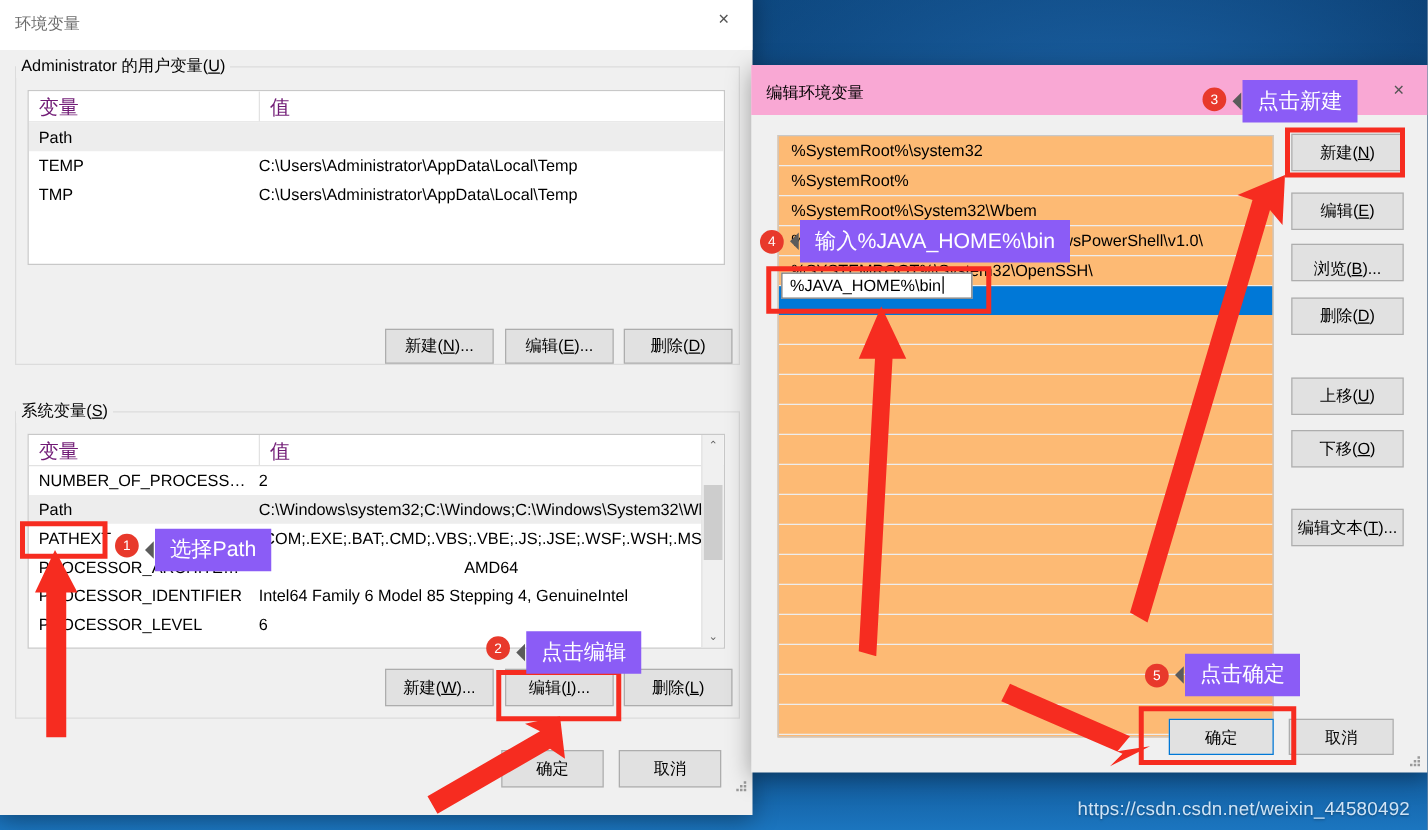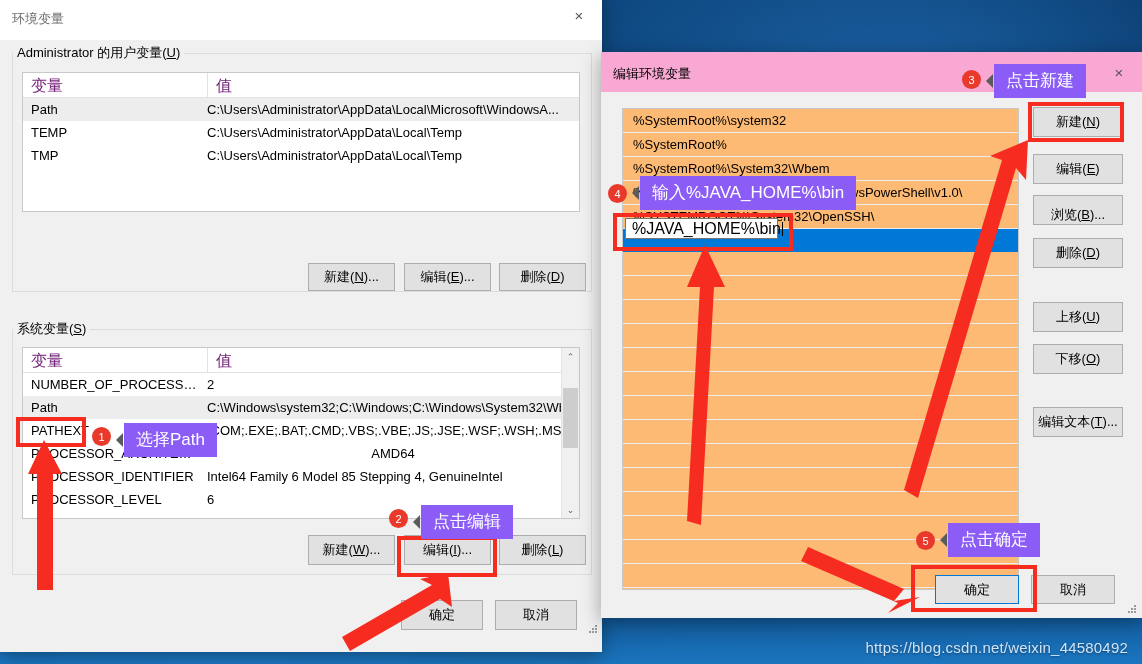--- a/index.html
+++ b/index.html
@@ -63,21 +63,21 @@
   .vsb{position:absolute;width:17px;background:#f0f0f0;border-left:1px solid #e2e2e2;}
   .vsb .ar{height:17px;display:flex;align-items:center;justify-content:center;color:#606060;font-size:9px;}
   .vsb .th{position:absolute;left:1px;width:15px;background:#cdcdcd;}
 
   
   #edit-dlg .plist{position:absolute;background:#fdba74;border:1px solid #c8c8c8;overflow:hidden;}
   #edit-dlg .plist .prow{height:23px;line-height:23px;padding-left:10px;font-size:13px;border-bottom:1px solid #ededed;white-space:nowrap;}
   #edit-dlg .plist .prow.active{background:#0078d7;color:#fff;border-bottom:none;}
   .editbox{
     position:absolute;background:#fff;border:1px solid #767676;
-    font-size:16px;padding-left:6px;line-height:19px;height:19px;white-space:nowrap;
+    font-size:13px;padding-left:6px;line-height:19px;height:19px;white-space:nowrap;
   }
   .caret{display:inline-block;width:1px;height:14px;background:#000;vertical-align:-2px;margin-left:1px;}
 
   
   .hl{position:absolute;border:4px solid #f62c20;box-sizing:border-box;z-index:40;pointer-events:none;}
   .badge{
     position:absolute;z-index:52;width:19px;height:19px;border-radius:50%;
     background:#e8392b;color:#fff;font-size:11px;
     display:flex;align-items:center;justify-content:center;
     font-family:"Liberation Sans","DejaVu Sans",sans-serif;
@@ -90,42 +90,41 @@
   .tip::before{
     content:"";position:absolute;left:-8px;top:50%;margin-top:-7px;
     border:7px solid transparent;border-right-color:#5b5b5b;border-left:0;
   }
   .arrow{position:absolute;z-index:50;pointer-events:none;}
 </style>
 </head>
 <body>
 
 <div id="desktop"></div>
-<div class="wm">https://blog.csdn.net/weixin_44580492</div>
+<div class="wm">https://csdn.csdn.net/weixin_44580492</div>
 
 <div class="dlg" id="env-dlg" style="left:0;top:-8px;width:602px;height:660px;">
 
   <div class="titlebar" style="height:48px;">
     <div class="ttl" style="top:18px;">环境变量</div>
     <div class="closebtn" style="top:8px;">×</div>
   </div>
 
   <fieldset class="group" style="left:12px;top:52px;width:578px;height:246px;padding:0;margin:0;">
     <legend>Administrator 的用户变量(<u>U</u>)</legend>
   </fieldset>
 
   <div class="lst" style="left:22px;top:80px;width:556px;height:138px;">
     <div class="hdr">
       <div class="c" style="width:176px;">变量</div>
       <div class="c sep" style="flex:1;">值</div>
     </div>
     <div id="user-rows">
         <div class="row sel">
           <div class="c" style="width: 168px;">Path</div>
-          <div class="c" style="flex: 1 1 0%;">C:\Users\Administrator\AppData\Local\Microsoft\WindowsA...</div>
         </div>
         <div class="row">
           <div class="c" style="width: 168px;">TEMP</div>
           <div class="c" style="flex: 1 1 0%;">C:\Users\Administrator\AppData\Local\Temp</div>
         </div>
         <div class="row">
           <div class="c" style="width: 168px;">TMP</div>
           <div class="c" style="flex: 1 1 0%;">C:\Users\Administrator\AppData\Local\Temp</div>
         </div>
       </div>

